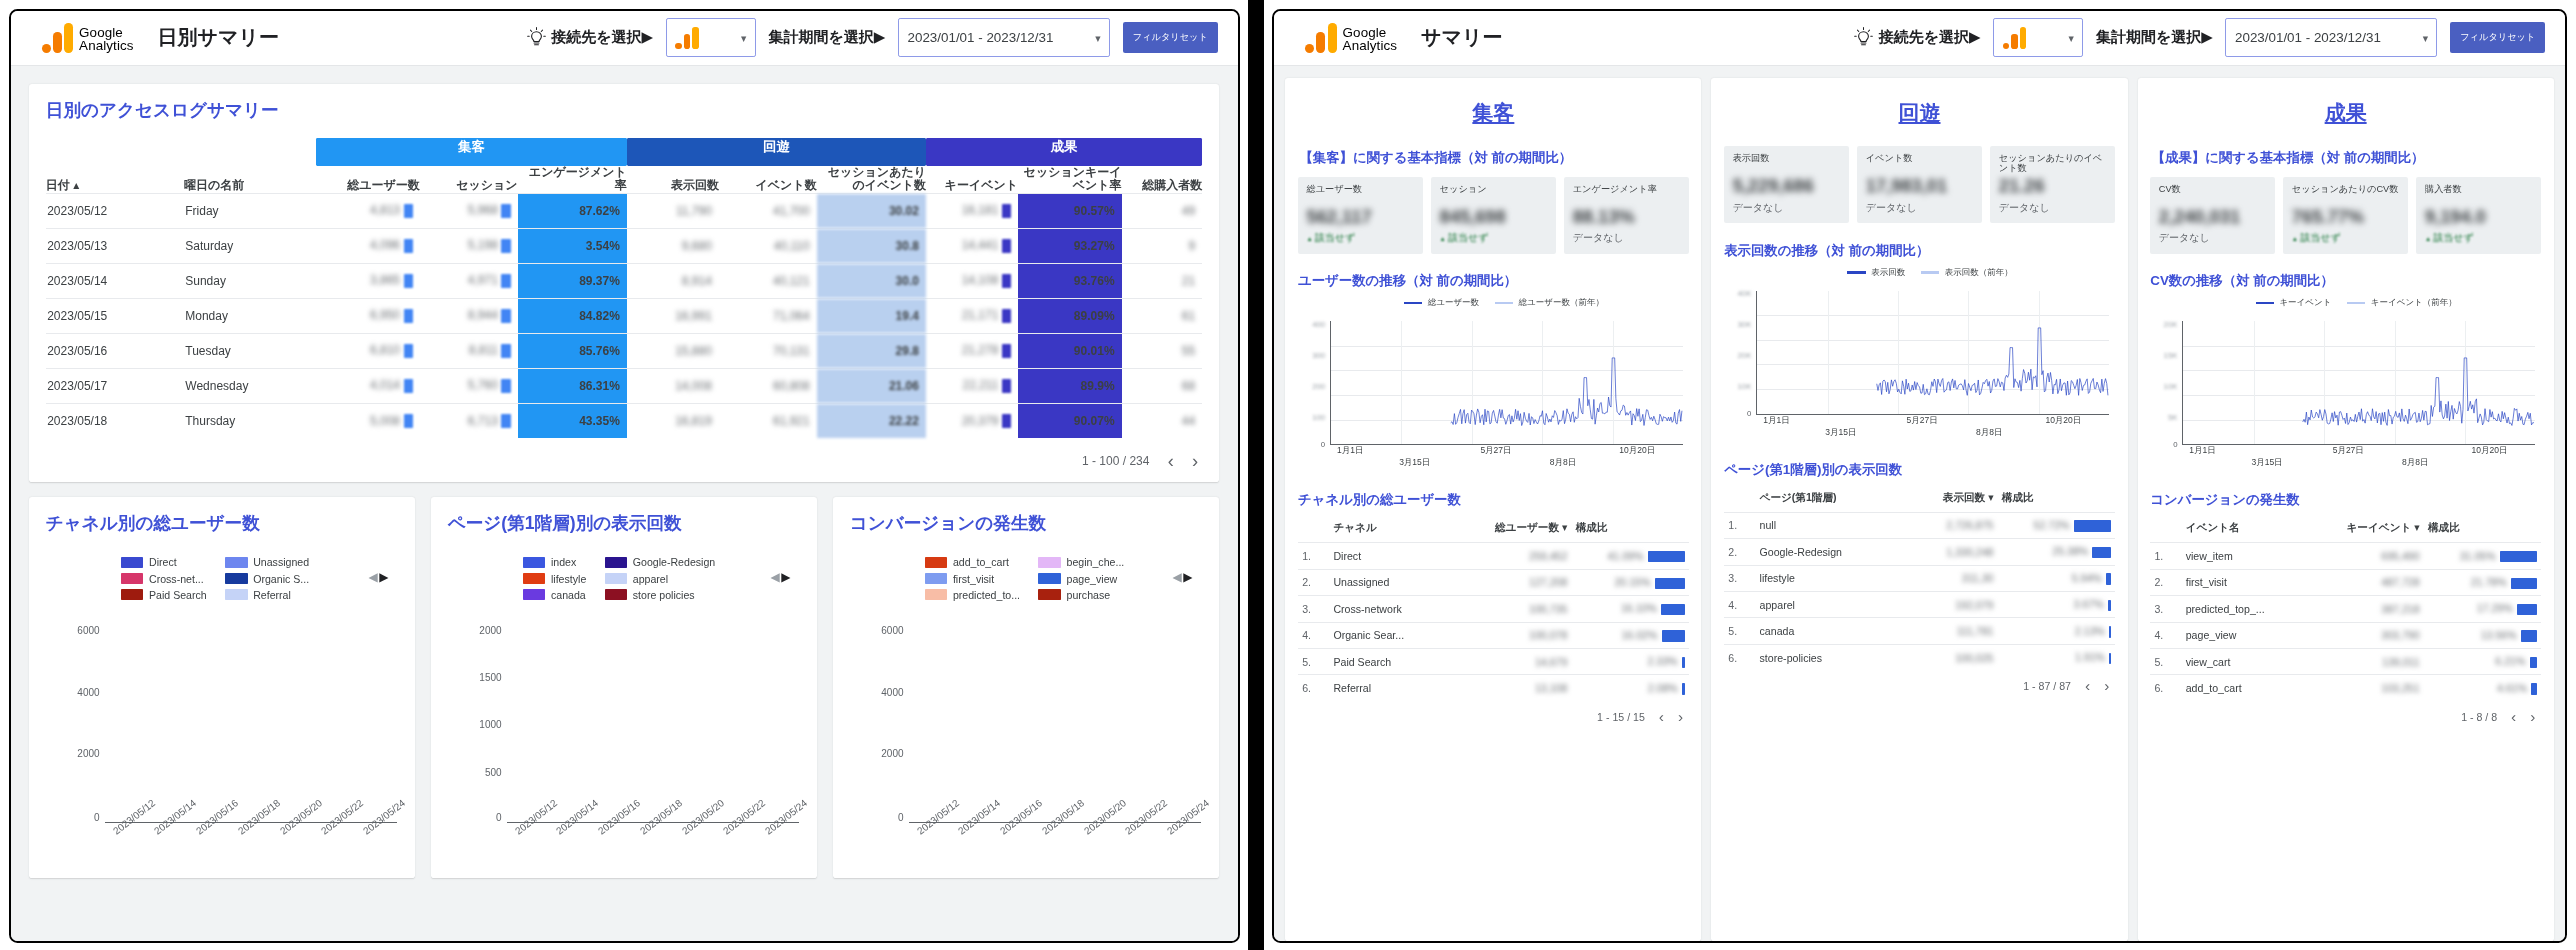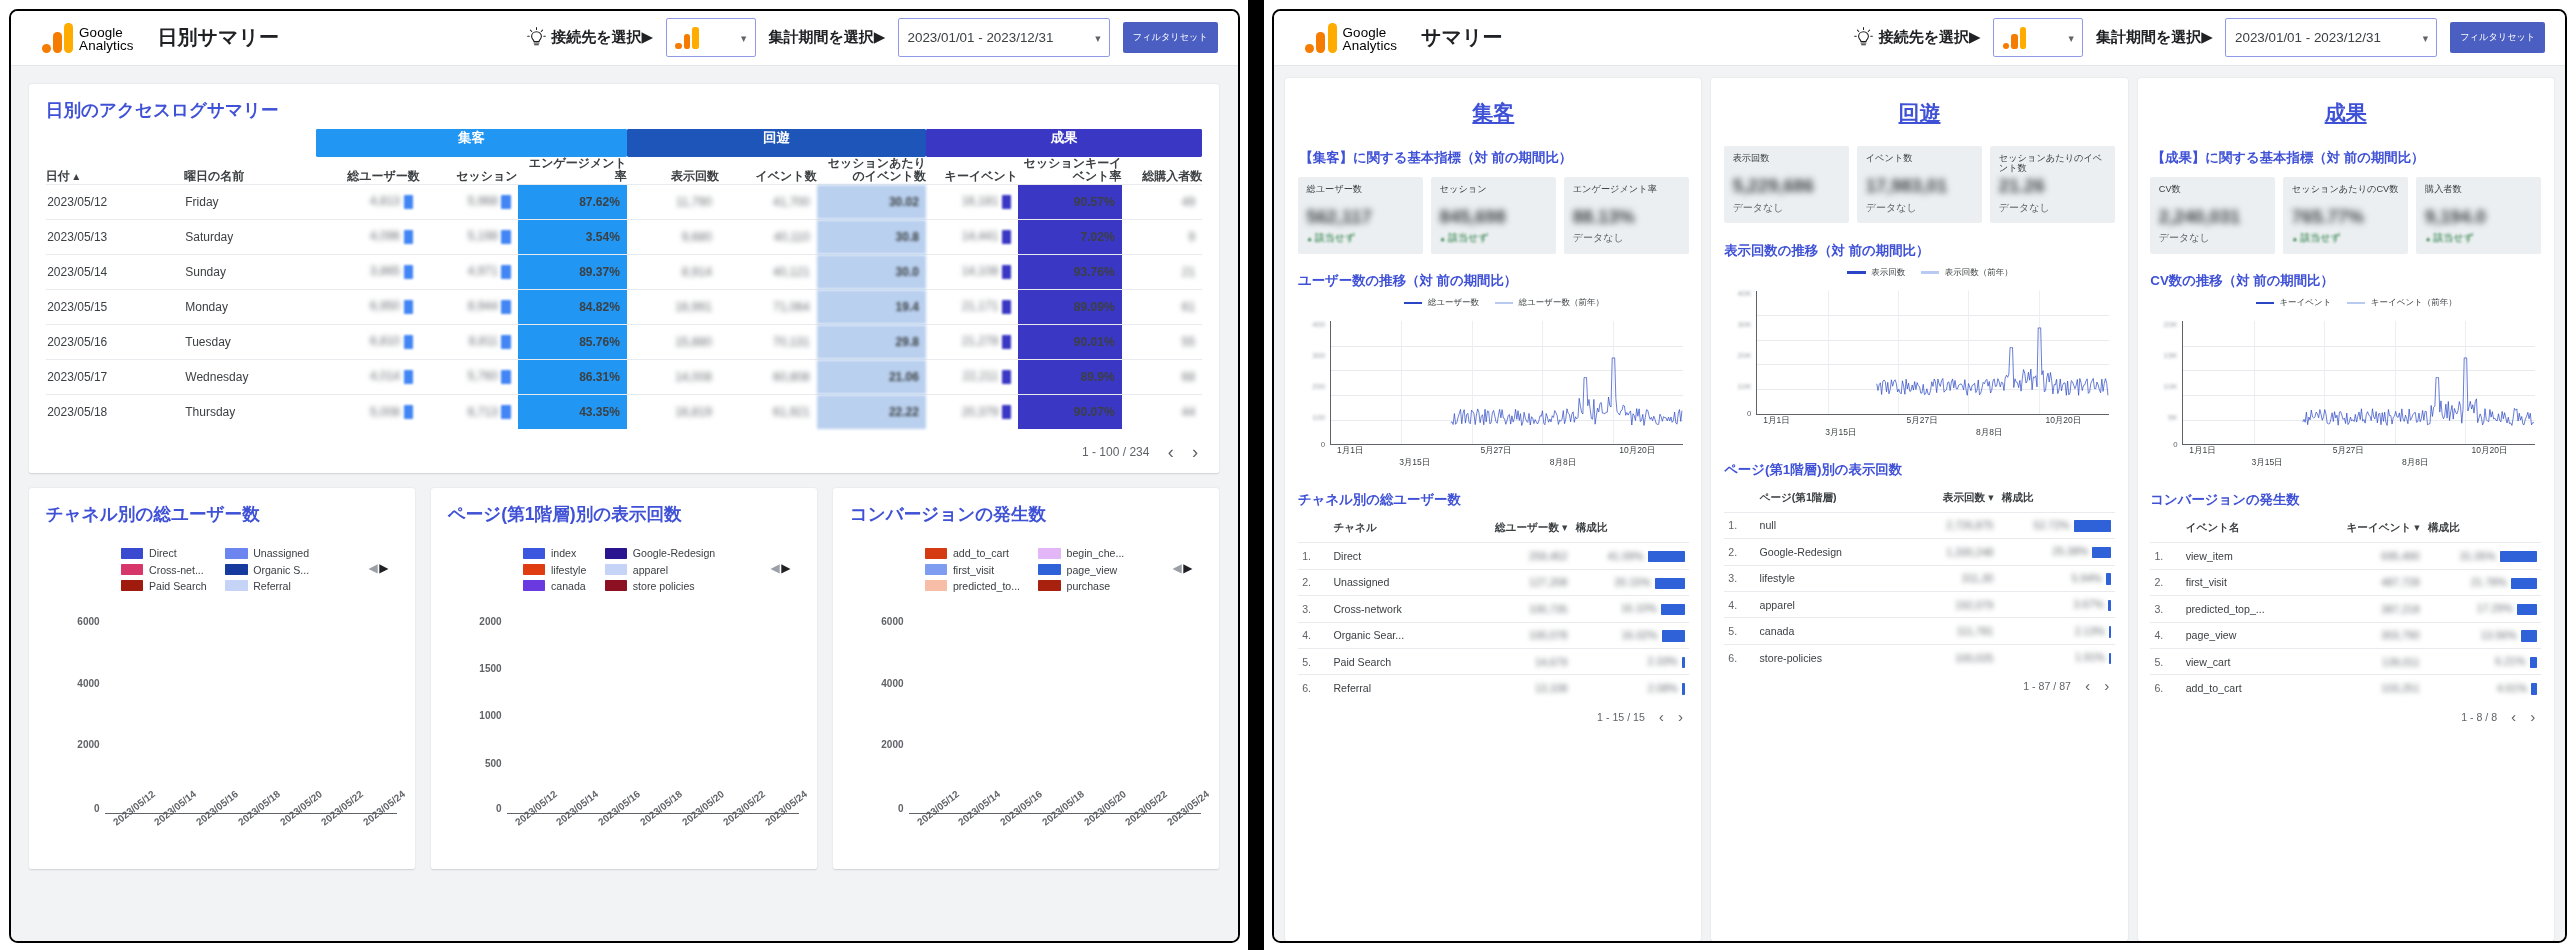--- a/index.html
+++ b/index.html
@@ -57,21 +57,21 @@
   .daterange .val { font-size: 13.4px; color: #3c4043; white-space: nowrap; }
   .btn-reset {
     background: #4a5fc1; color: #fff; border: none; border-radius: 2.1px;
     font-size: 9.2px; padding: 0 10px; height: 31px; white-space: nowrap;
     display: flex; align-items: center; cursor: pointer; margin-right: 5.6px;
   }
 
   
   .body-left { padding: 18.3px 18.3px 0 18.3px; background: #f1f3f4; height: calc(100% - 55px); }
   .card { background: #fff; border-radius: 2.8px; box-shadow: 0 0.7px 1.4px rgba(60,64,67,.18); }
-  .card-title { color: #3f51d6; font-size: 17.6px; font-weight: 700; padding: 14px 17px 7px 17px; }
+  .card-title { color: #3f51d6; font-size: 17.6px; font-weight: 700; padding: 14px 17px 16px 17px; }
 
   
   .bigtable { padding: 0 17px 5.6px 17px; }
   table.gt { border-collapse: collapse; width: 100%; table-layout: fixed; }
   table.gt th, table.gt td { padding: 0; }
   .grp { height: 28px; color:#fff; font-size: 13.4px; font-weight: 700; text-align:center; border-radius:1.4px; }
   .grp.acq { background: #2196f3; }
   .grp.nav { background: #1d56b8; }
   .grp.res { background: #3a37c4; }
   .hcell { font-size: 12px; color: #3c4043; font-weight: 700; text-align: right; vertical-align: bottom; padding: 10px 7px 8.5px 2.8px; line-height: 1.12; }
@@ -89,21 +89,21 @@
   .pager .arrow { font-size: 18.3px; color: #5f6368; cursor: pointer; line-height: 1; }
 
   
   .chartrow { display: flex; gap: 15.5px; margin-top: 15.5px; }
   .chartcard { flex: 1 1 0; height: 381px; position: relative; }
   .legend { position:absolute; left: 92px; top: 59px; display: grid; grid-template-columns: auto auto; column-gap: 18.3px; row-gap: 4.2px; }
   .lg { display:flex; align-items:center; gap: 5.6px; font-size: 10.6px; color:#3c4043; white-space: nowrap; }
   .sw { width: 22.6px; height: 10.6px; border-radius: 0.7px; display:inline-block; }
   .legnav { position: absolute; right: 25.4px; top: 73px; font-size: 12px; color: #202124; letter-spacing: 1.4px; }
   .legnav .l { color:#9aa0a6; }
-  .plot { position:absolute; left: 0; right: 0; bottom: 0; top: 120px; font-weight: bold; }
+  .plot { position:absolute; left: 0; right: 0; bottom: 0; top: 120px; }
   .yaxis { position:absolute; left: 24px; top: 0; bottom: 55px; width: 51px; }
   .ytick { position:absolute; right: 4.2px; font-size: 10px; color:#5f6368; transform: translateY(-50%); }
   .bars { position:absolute; left: 76px; right: 18.3px; bottom: 55px; top: 4.2px; display:flex; align-items:flex-end; gap: 2.1px; border-bottom: 1.4px solid #5f6368; }
   .bar { flex: 1 1 0; display:flex; flex-direction: column-reverse; }
   .bar span { display:block; width:100%; }
   .xlabels { position:absolute; left: 76px; right: 18.3px; bottom: 0; height: 55px; }
   .xlab { position: absolute; font-size: 10px; color:#5f6368; transform: rotate(-38deg); transform-origin: left top; white-space: nowrap; }
 
   
   .body-right { padding: 12.7px 11.3px 0 11.3px; background: #f1f3f4; height: calc(100% - 55px); display:flex; gap: 10px; }
@@ -264,21 +264,21 @@
                 <tr class="drow">
                   <td class="left">2023/05/13</td>
                   <td class="left">Saturday</td>
                   <td><span class="blur-num">4,096</span><span class="microbar"></span></td>
                   <td><span class="blur-num">5,198</span><span class="microbar"></span></td>
                   <td class="hl c1">3.54%</td>
                   <td><span class="blur-num">9,680</span></td>
                   <td><span class="blur-num">40,110</span></td>
                   <td class="hl c2">30.8</td>
                   <td><span class="blur-num">14,441</span><span class="microbar dark"></span></td>
-                  <td class="hl c3">7.02%</td>
+                  <td class="hl c3">93.27%</td>
                   <td><span class="blur-num">9</span></td>
                 </tr>
                 <tr class="drow">
                   <td class="left">2023/05/14</td>
                   <td class="left">Sunday</td>
                   <td><span class="blur-num">3,865</span><span class="microbar"></span></td>
                   <td><span class="blur-num">4,971</span><span class="microbar"></span></td>
                   <td class="hl c1">89.37%</td>
                   <td><span class="blur-num">8,914</span></td>
                   <td><span class="blur-num">40,121</span></td>

